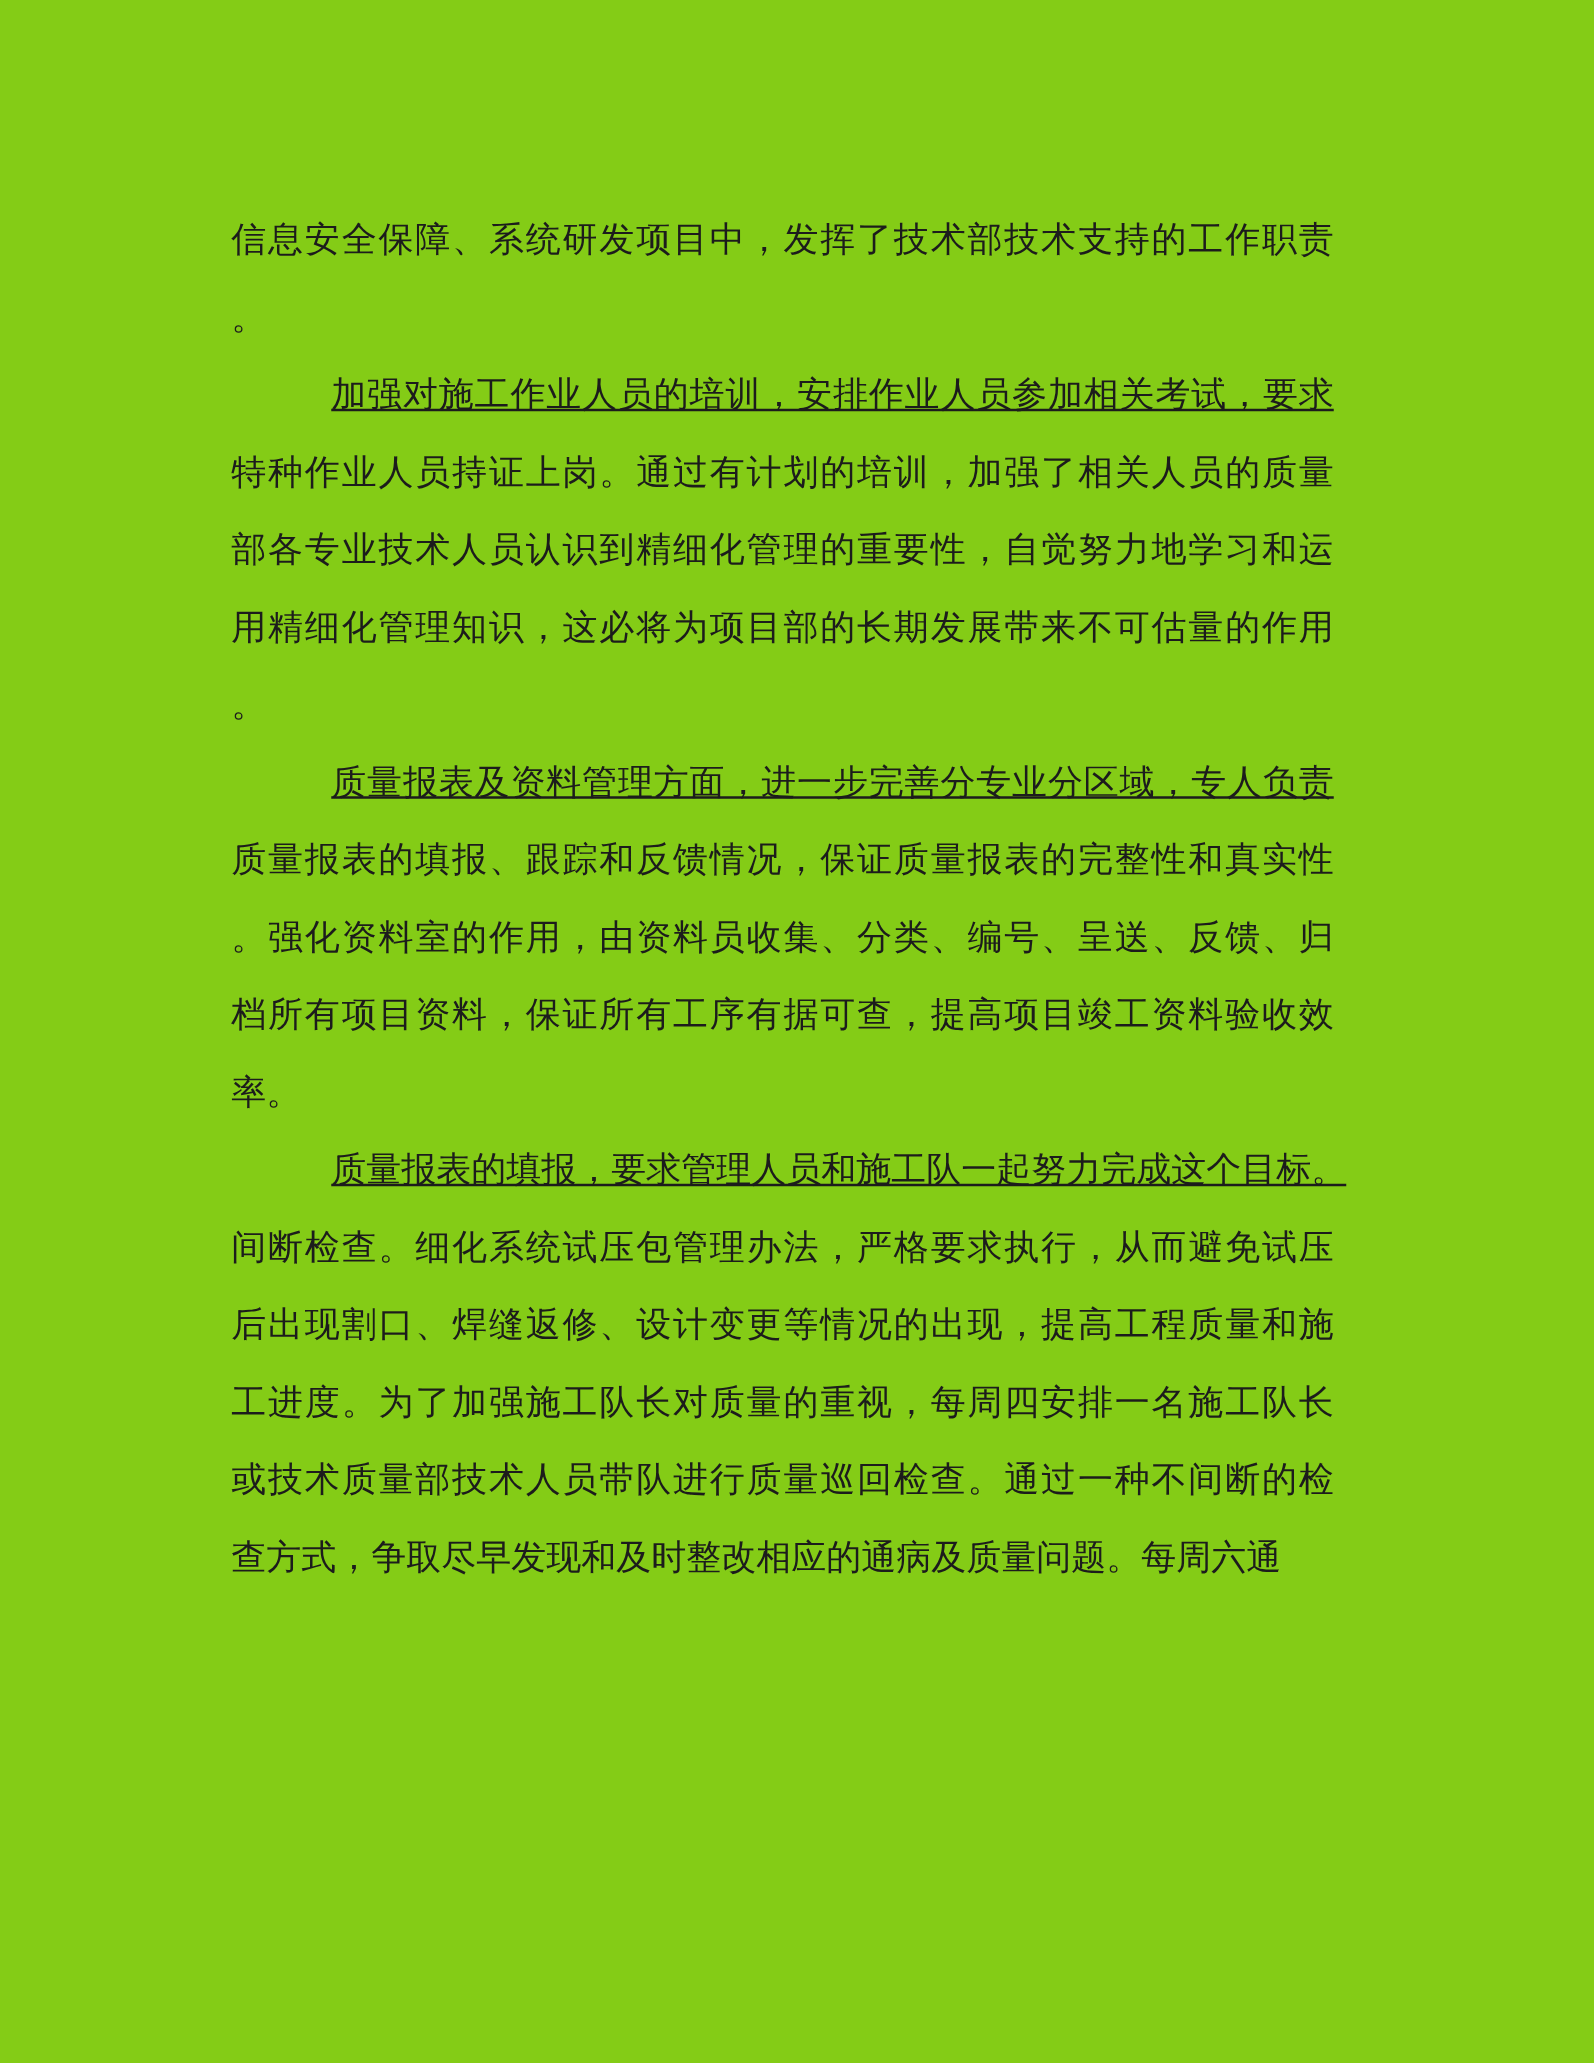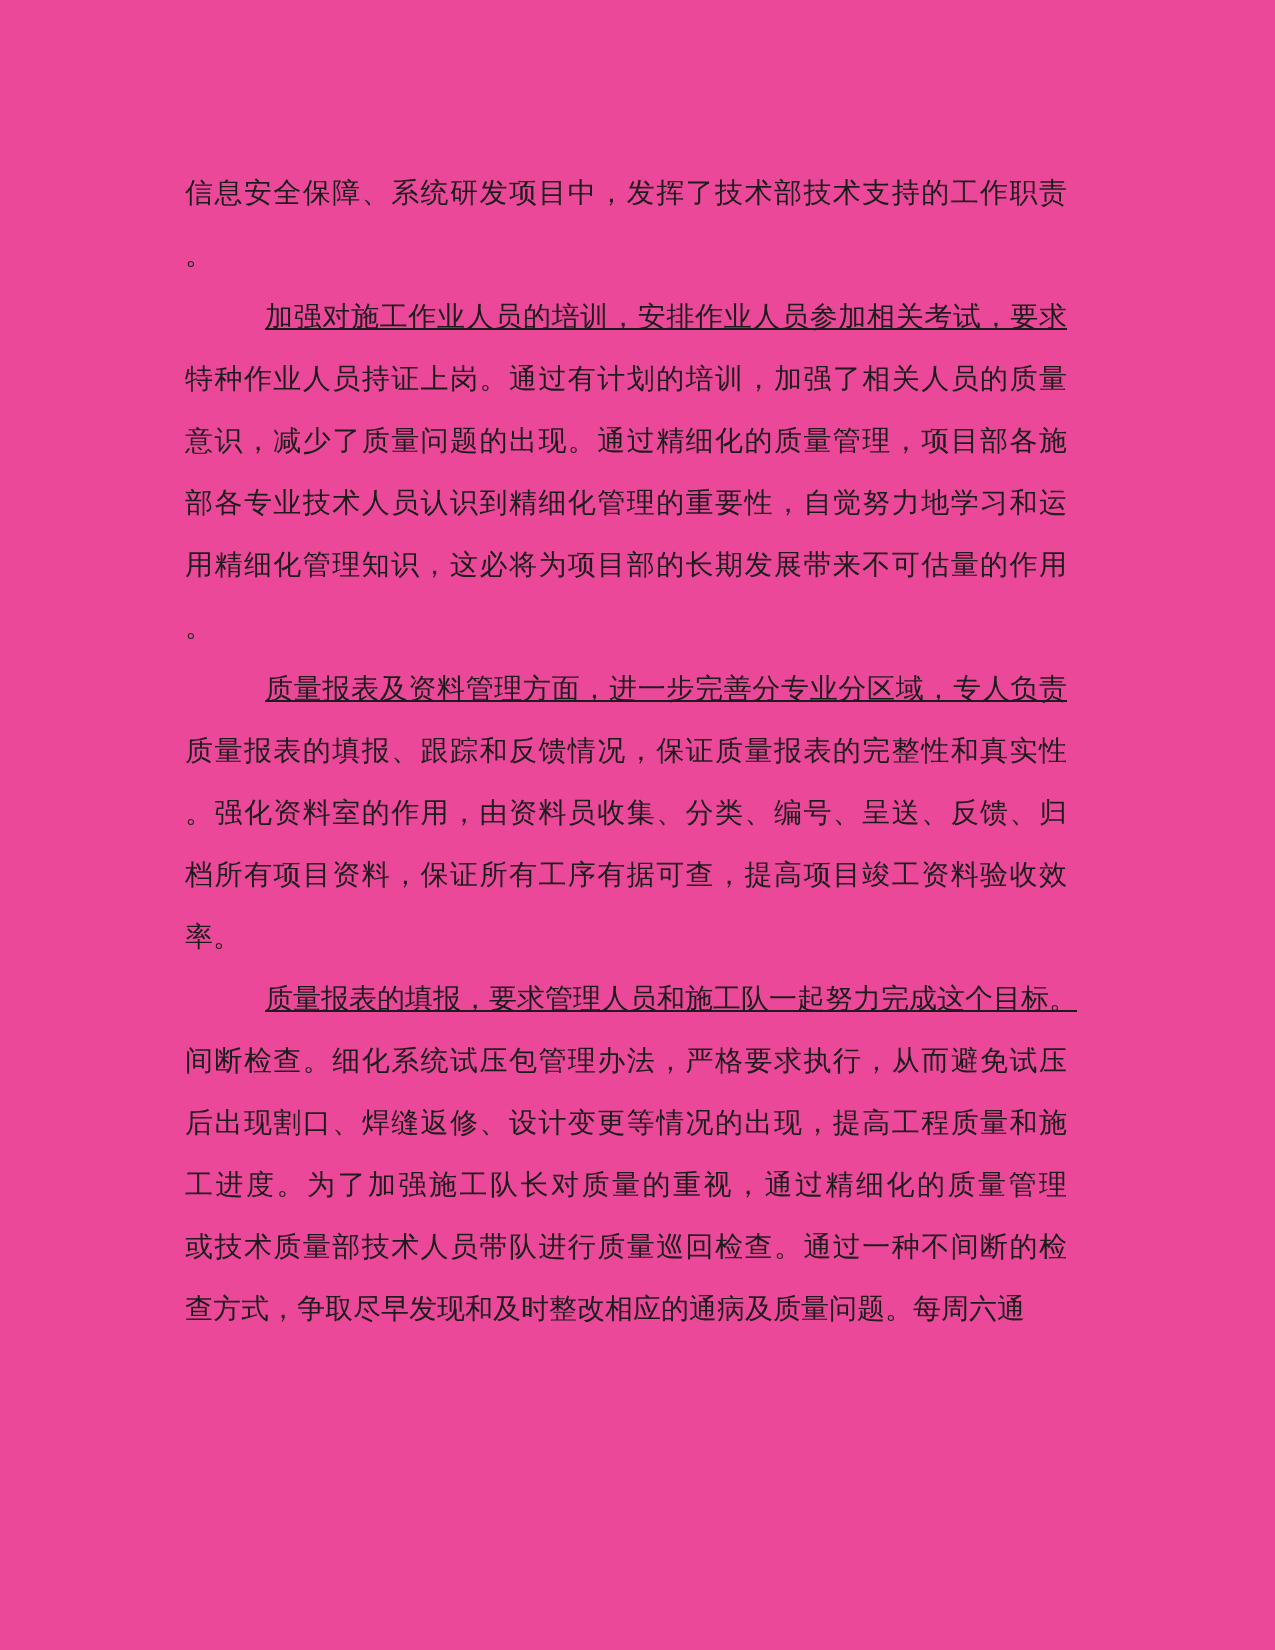--- a/index.html
+++ b/index.html
@@ -12,21 +12,21 @@
     height: 1650px;
     position: relative;
     overflow: hidden;
   }
   .page {
     position: absolute;
     left: 0;
     top: 0;
     width: 1275px;
     height: 1650px;
-    background: #ec4899;
+    background: #84cc16;
   }
   .text-body {
     position: absolute;
     left: 185px;
     top: 162px;
     width: 882px;
     color: #1c1c1c;
     font-family: "Liberation Serif", serif;
   }
   .para {
@@ -57,34 +57,33 @@
 
 <div class="page">
   <div class="text-body" id="text-body">
       <div class="para">
         <div class="line">信息安全保障、系统研发项目中，发挥了技术部技术支持的工作职责</div>
         <div class="line no-stretch">。</div>
       </div>
       <div class="para">
         <div class="line indent">加强对施工作业人员的培训，安排作业人员参加相关考试，要求</div>
         <div class="line">特种作业人员持证上岗。通过有计划的培训，加强了相关人员的质量</div>
-        <div class="line">意识，减少了质量问题的出现。通过精细化的质量管理，项目部各施</div>
         <div class="line">部各专业技术人员认识到精细化管理的重要性，自觉努力地学习和运</div>
         <div class="line">用精细化管理知识，这必将为项目部的长期发展带来不可估量的作用</div>
         <div class="line no-stretch">。</div>
       </div>
       <div class="para">
         <div class="line indent">质量报表及资料管理方面，进一步完善分专业分区域，专人负责</div>
         <div class="line">质量报表的填报、跟踪和反馈情况，保证质量报表的完整性和真实性</div>
         <div class="line">。强化资料室的作用，由资料员收集、分类、编号、呈送、反馈、归</div>
         <div class="line">档所有项目资料，保证所有工序有据可查，提高项目竣工资料验收效</div>
         <div class="line no-stretch">率。</div>
       </div>
       <div class="para">
         <div class="line indent">质量报表的填报，要求管理人员和施工队一起努力完成这个目标。</div>
         <div class="line">间断检查。细化系统试压包管理办法，严格要求执行，从而避免试压</div>
         <div class="line">后出现割口、焊缝返修、设计变更等情况的出现，提高工程质量和施</div>
-        <div class="line">工进度。为了加强施工队长对质量的重视，通过精细化的质量管理</div>
+        <div class="line">工进度。为了加强施工队长对质量的重视，每周四安排一名施工队长</div>
         <div class="line">或技术质量部技术人员带队进行质量巡回检查。通过一种不间断的检</div>
         <div class="line no-stretch">查方式，争取尽早发现和及时整改相应的通病及质量问题。每周六通</div>
       </div>
     </div>
 </div>
 
 </body></html>

